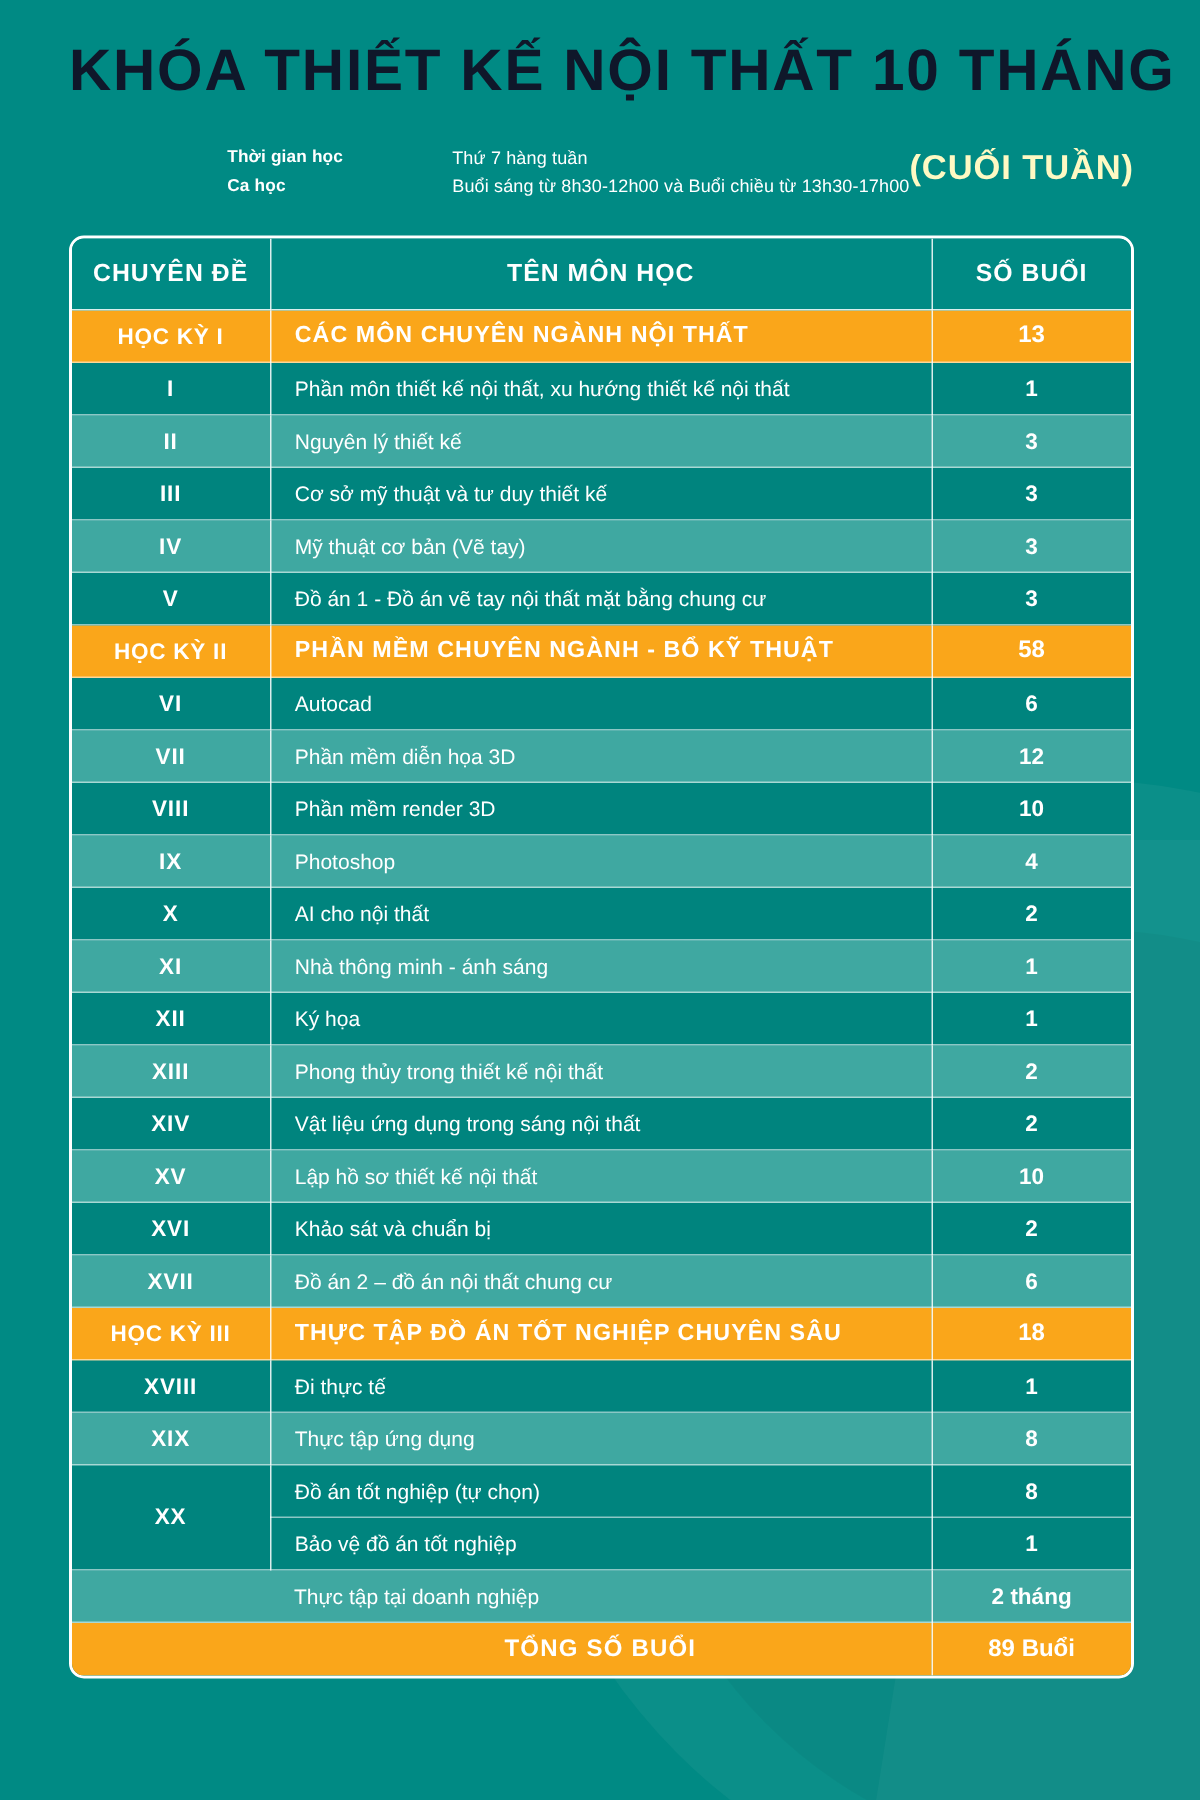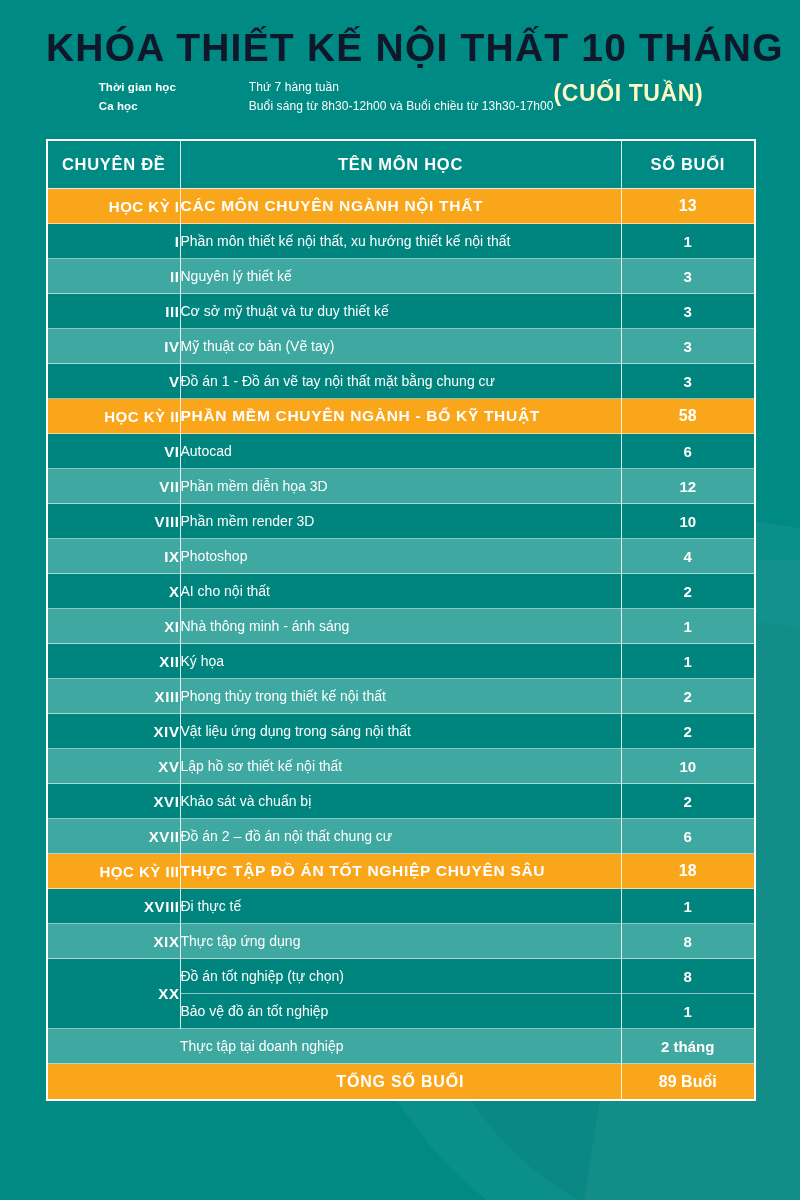--- a/index.html
+++ b/index.html
@@ -35,40 +35,40 @@
   .header{ position:relative; z-index:2; padding:28px 44px 0 46px; }
   .title{
     color:#0f172a;
     font-size:39px;
     font-weight:bold;
     letter-spacing:1.2px;
     line-height:1.05;
     white-space:nowrap;
   }
   .subtitle-row{
-    display:flex; align-items:flex-start; justify-content:center;
-    margin-top:9px;
+    display:flex; align-items:flex-start; justify-content:flex-end;
+    margin-top:27px;
   }
   .meta{ color:#ffffff; }
   .meta-line{ display:flex; line-height:1.62; }
   .meta-label{
     width:150px; font-size:11.5px; font-weight:bold; letter-spacing:.1px;
   }
   .meta-value{ font-size:12px; letter-spacing:.1px; }
   .weekend{
     color:#fef9c3; font-size:23px; font-weight:bold; letter-spacing:.6px;
     white-space:nowrap; padding-top:2px;
   }
 
   
   .table-wrap{
     position:relative; z-index:2;
     margin:22px 44px 0 46px;
     border:2px solid #ffffff;
-    border-radius:0;
+    border-radius:10px;
     overflow:hidden;
   }
   table{ width:100%; border-collapse:collapse; table-layout:fixed; }
   col.c1{ width:132px; }
   col.c3{ width:133px; }
 
   td,th{
     border-right:1.5px solid rgba(255,255,255,.85);
     border-bottom:1.5px solid rgba(255,255,255,.55);
     color:#ffffff;
@@ -79,22 +79,22 @@
   tr:last-child td{ border-bottom:none;margin-top:36px; }
 
   th{
     background:#008A84;
     font-size:16.5px; font-weight:bold; letter-spacing:.7px;
     text-align:center;
     height:48px;
     border-bottom:1.5px solid rgba(255,255,255,.85);
   }
 
-  .c-code{ text-align:right; font-size:15px; font-weight:bold; letter-spacing:.6px;margin-top:24px; }
-  .c-name{ font-size:14px; text-align:left; }
+  .c-code{ text-align:center; font-size:15px; font-weight:bold; letter-spacing:.6px;margin-top:24px; }
+  .c-name{ padding-left:16px; font-size:14px; text-align:left; }
   .c-num{ text-align:center; font-size:15px; font-weight:bold; }
 
   
   tr.dark td{ background:#00847E; }
   tr.light td{ background:#3FA8A1; }
   tr.term td{
     background:#FAA61A;
     font-weight:bold;
   }
   tr.term .c-code{ font-size:15px; letter-spacing:.5px; }

